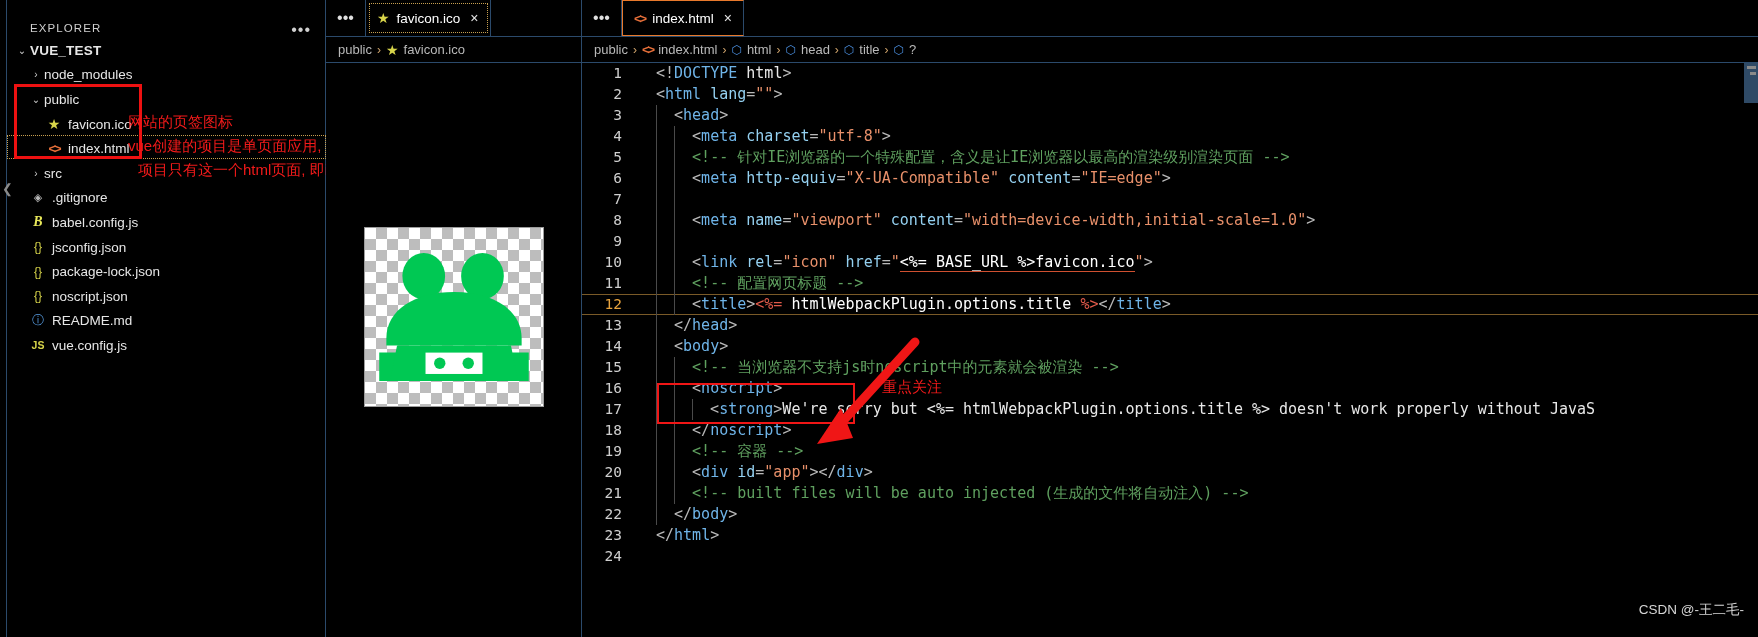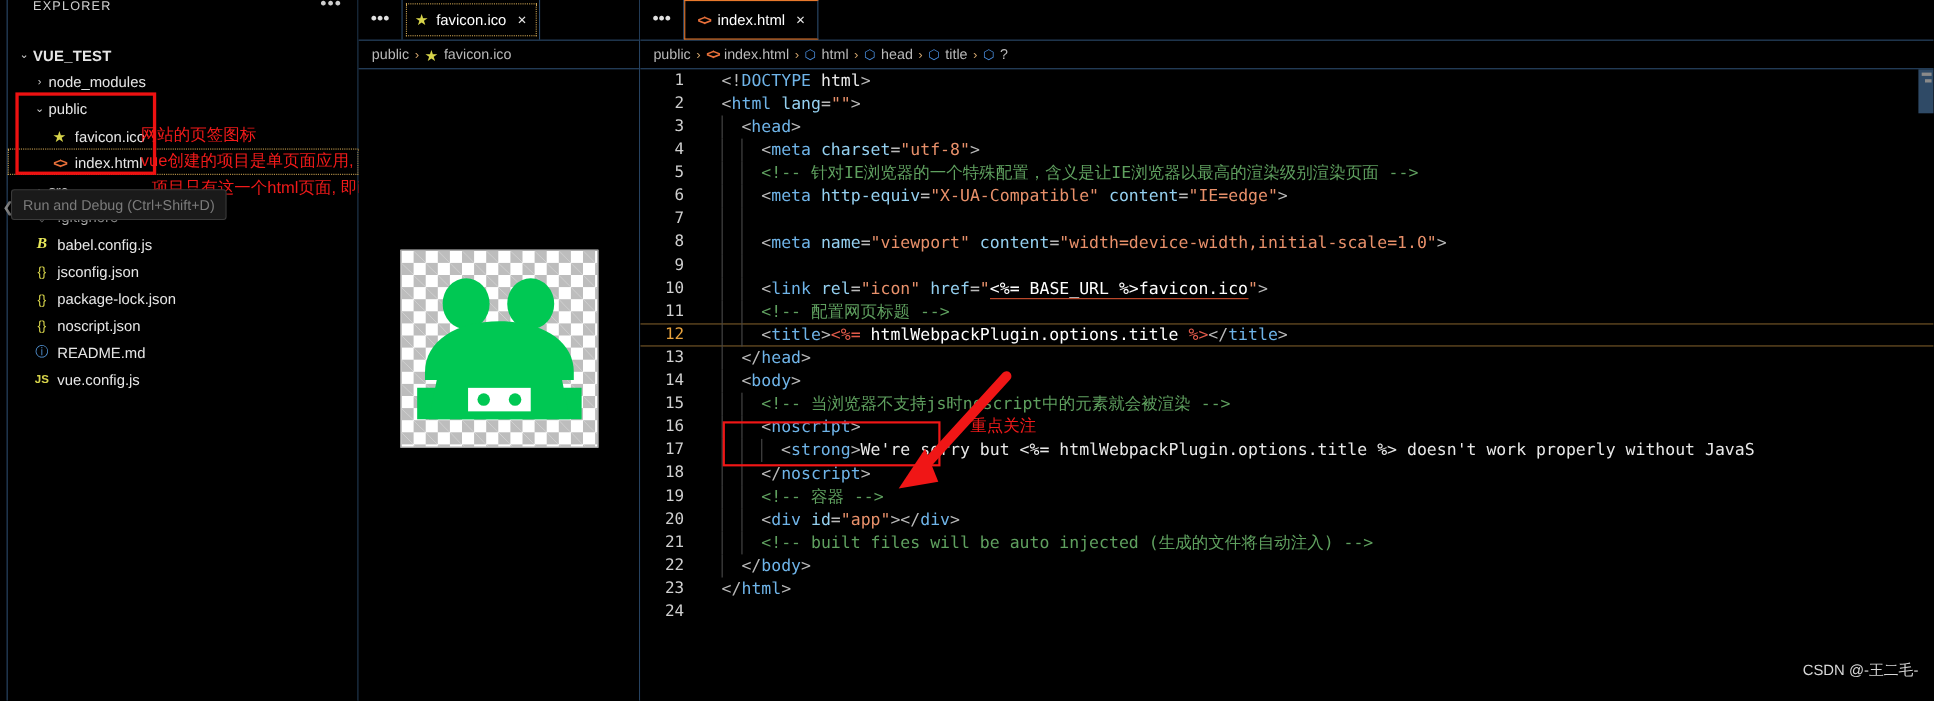--- a/index.html
+++ b/index.html
@@ -25,21 +25,21 @@
     border-right: 1px solid #2b4a6b;
     position: relative;
     flex: none;
   }
   .sidebar-left-edge {
     position: absolute; left: 6px; top: 0; bottom: 0;
     width: 1px; background: #2b4a6b;
   }
   .explorer-head {
     height: 34px;
-    display: flex; align-items: flex-start;
+    display: flex; align-items: flex-end;
     padding: 0 14px 0 30px;
     justify-content: space-between;
   }
   .explorer-title {
     font-size: 11.5px; letter-spacing: 1.1px; color: #cfcfcf;
     font-weight: 400;
   }
   .dots {
     color: #cfcfcf; font-size: 16px; line-height: 8px; letter-spacing: 1px;
   }
@@ -338,21 +338,20 @@
       </div>
     </div>
 
     <div class="dotted-focus"></div>
     <div class="redbox-tree"></div>
     <div class="ann ann-1">网站的页签图标</div>
     <div class="ann ann-2">vue创建的项目是单页面应用,</div>
     <div class="ann ann-3">项目只有这一个html页面, 即index.html</div>
 
     <div class="tooltip-arrow">❮</div>
-    <div class="tooltip">Run and Debug (Ctrl+Shift+D)</div>
   </div>
 
   <div class="mid-pane">
     <div class="tabbar">
       <div class="tabs-dots">•••</div>
       <div class="tab tab-dotted tab-sep">
         <span class="star">★</span>
         <span>favicon.ico</span>
         <span class="x">×</span>
       </div>

